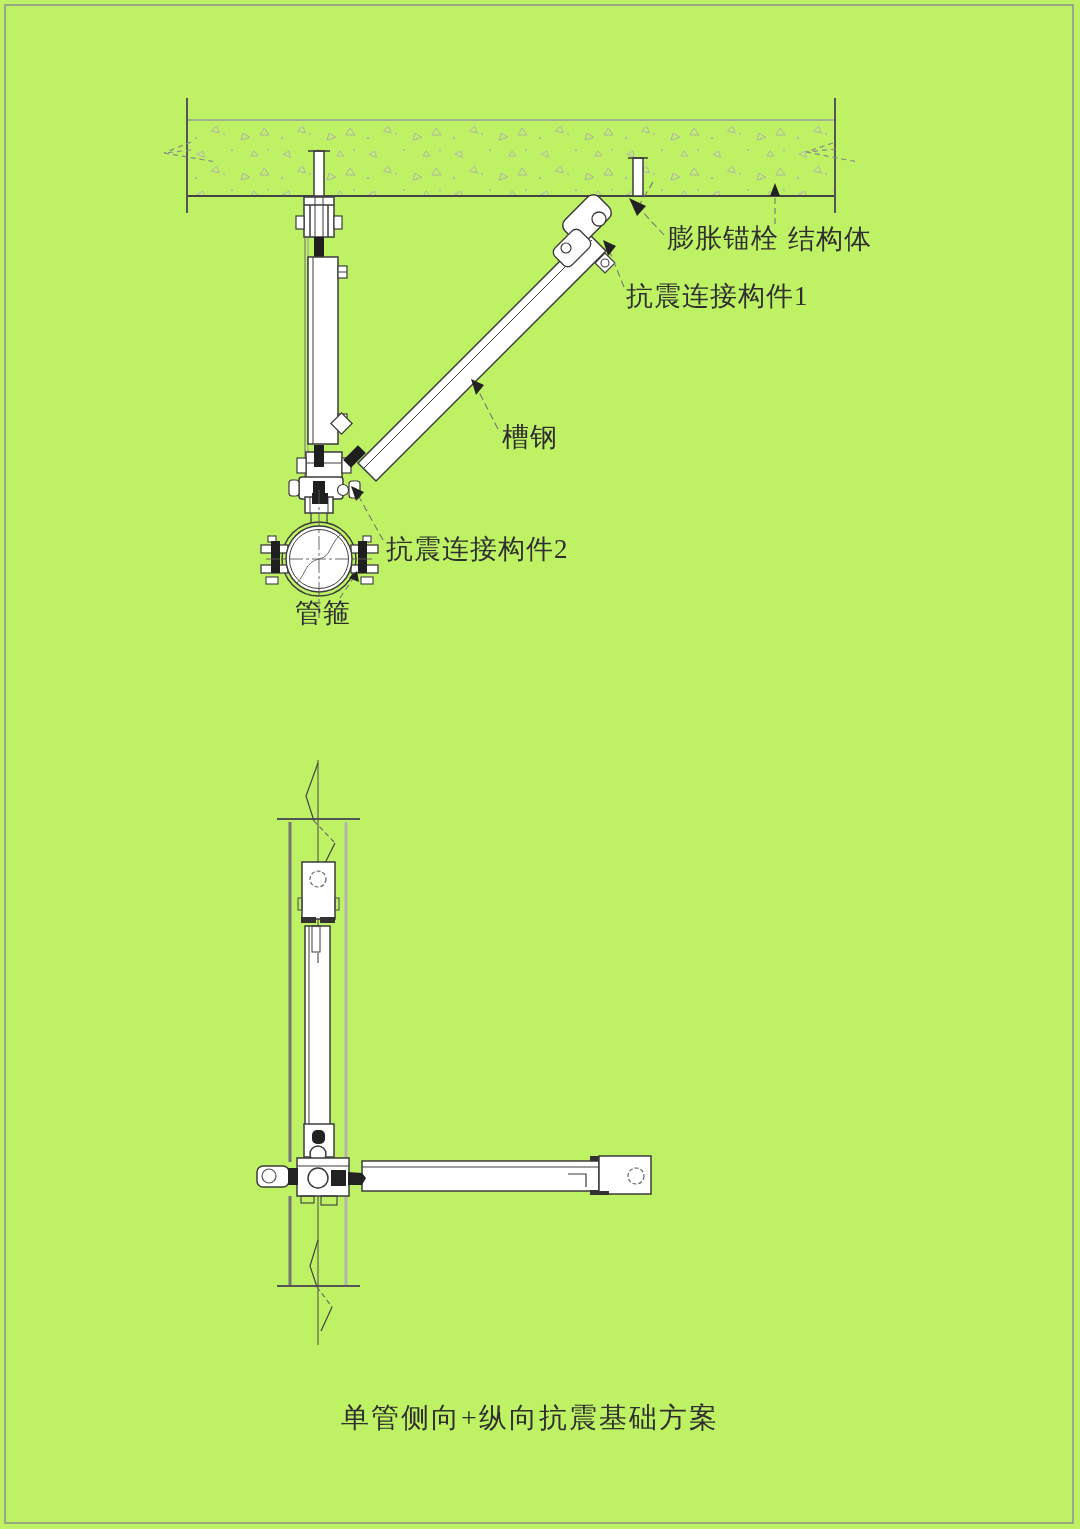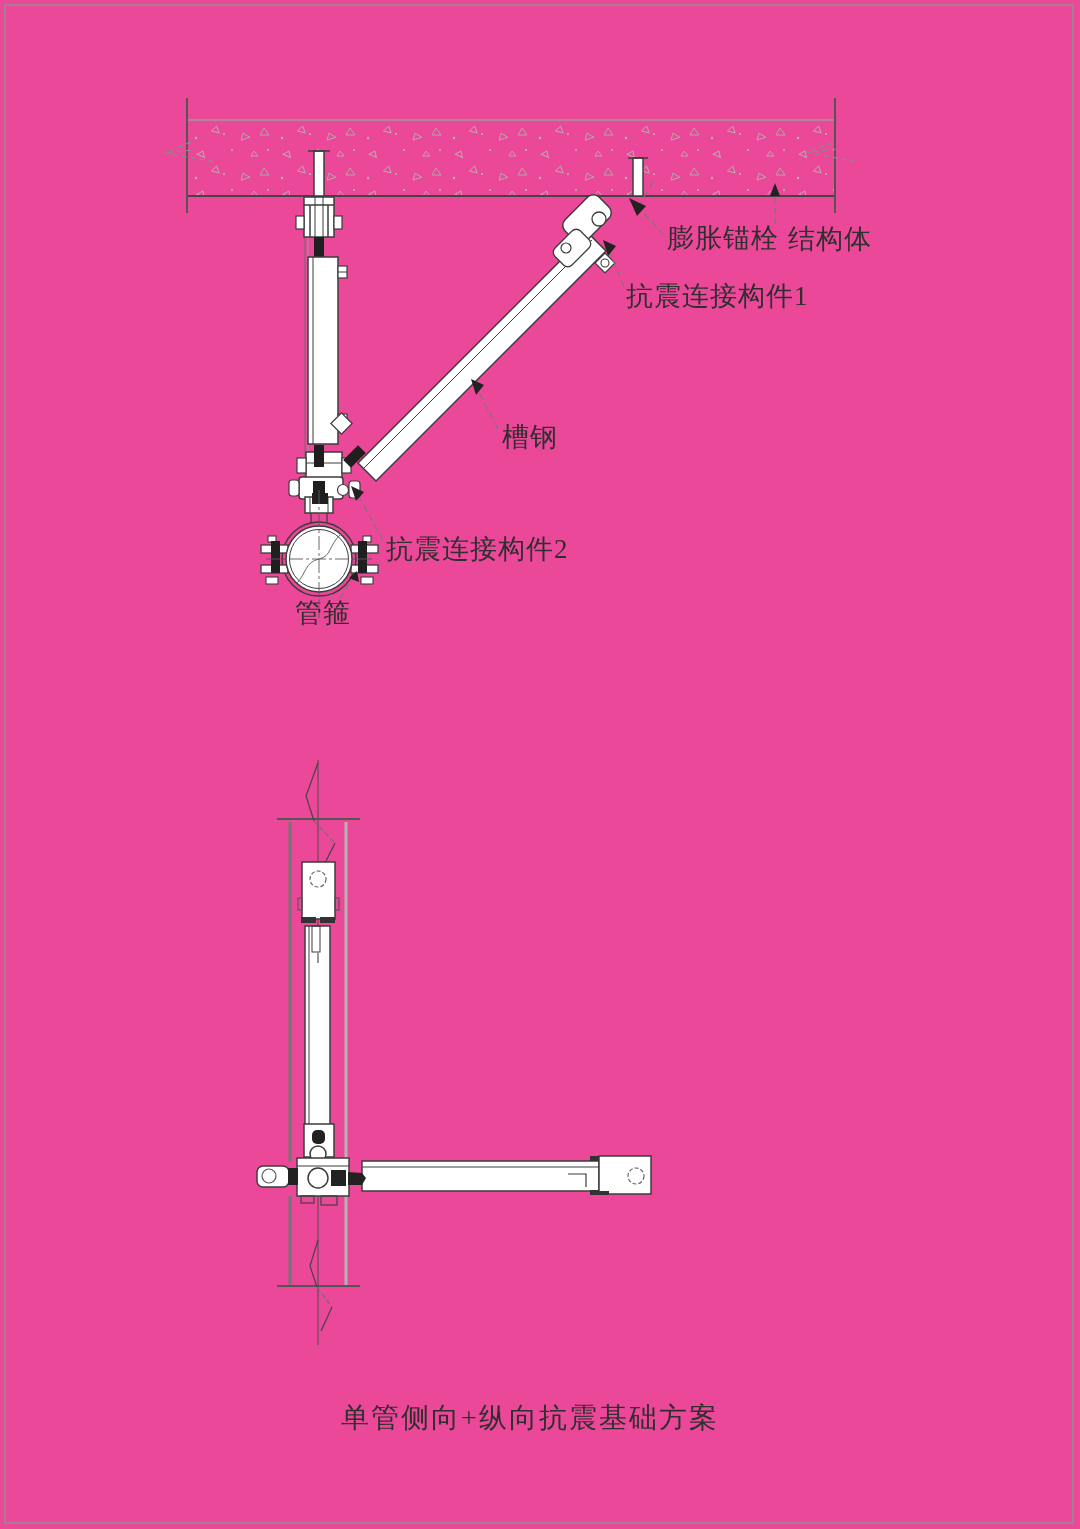--- a/index.html
+++ b/index.html
@@ -1,16 +1,16 @@
 <!DOCTYPE html>
 <html><head>
 <meta charset="utf-8">
 <style>
   html,body{margin:0;padding:0;background:#fff;}
-  .page{position:relative;width:1080px;height:1529px;background:#ec4899;overflow:hidden;
+  .page{position:relative;width:1080px;height:1529px;background:#bef264;overflow:hidden;
         font-family:"Liberation Serif","DejaVu Serif",serif;}
   svg{display:block;}
   text{fill:#2f2f2f;font-family:"Liberation Serif","DejaVu Serif",serif;}
   .lbl{font-size:27px;letter-spacing:1px;}
   .cap{font-size:28px;letter-spacing:2px;}
 </style>
 </head>
 <body>
 
 <div class="page">

